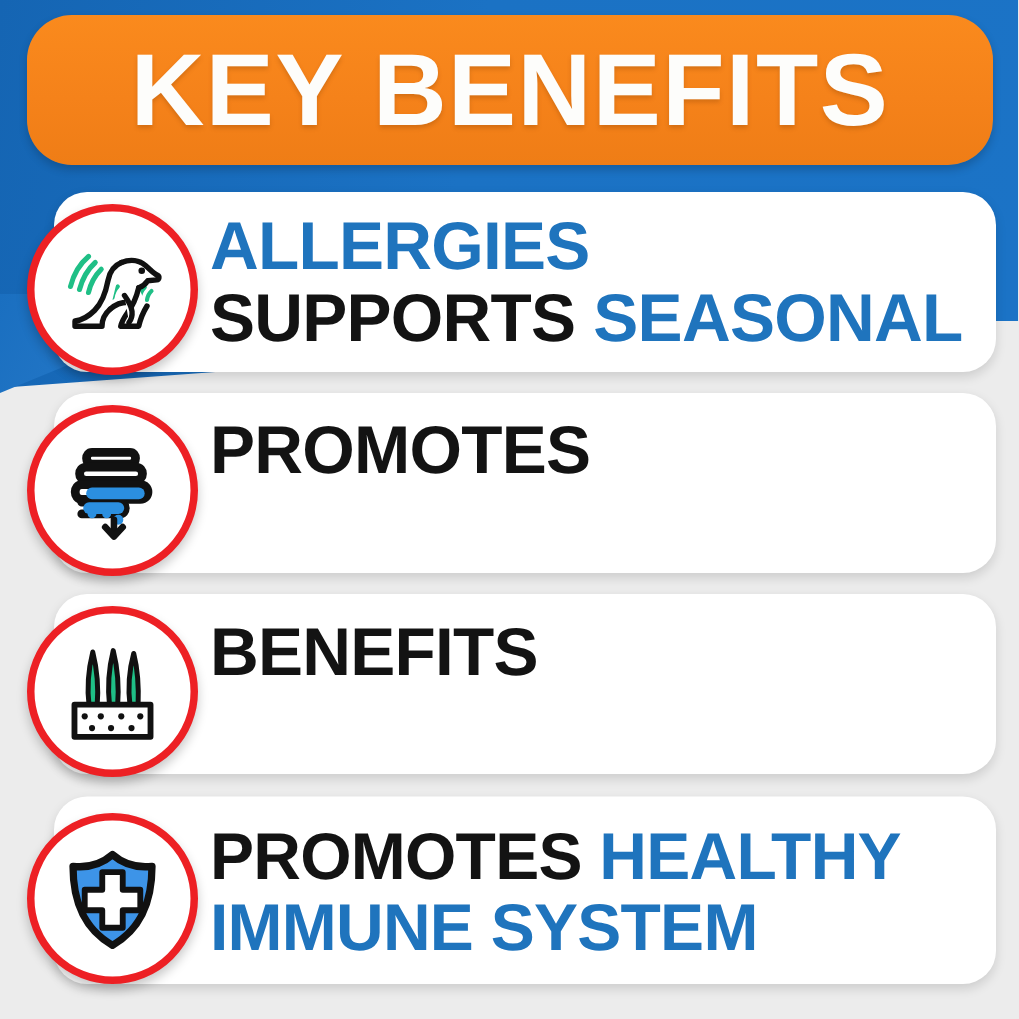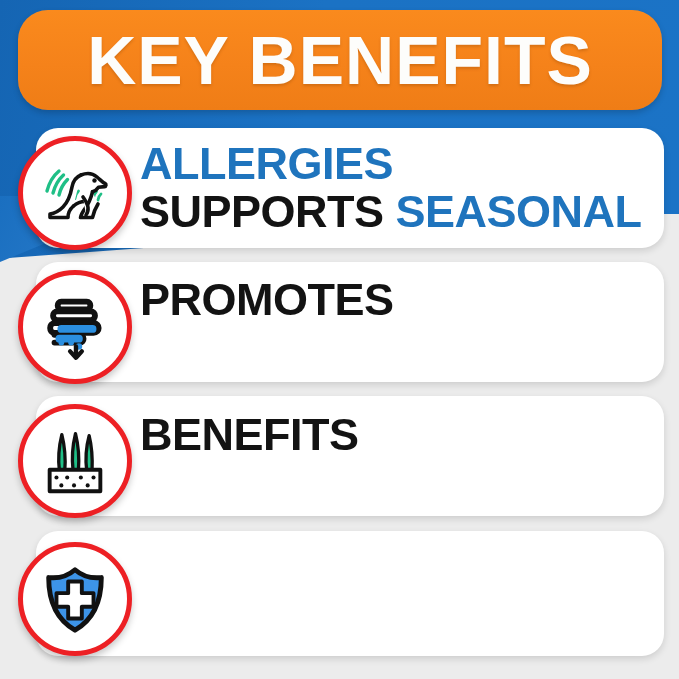--- a/index.html
+++ b/index.html
@@ -180,14 +180,23 @@
     </span>
   </div>
 
   <div class="card card-r4"></div>
   <div class="icon-badge ib-r4">
     <svg width="78" height="78" viewBox="0 0 80 80">
       <path d="M40 10 C48 17 58 19 67 18 C67 40 61 60 40 72 C19 60 13 40 13 18 C22 19 32 17 40 10 Z" fill="#3d94e8" stroke="#111111" stroke-width="5" stroke-linejoin="round"></path>
       <path d="M33 22 L47 22 L47 34 L59 34 L59 48 L47 48 L47 60 L33 60 L33 48 L21 48 L21 34 L33 34 Z" fill="#ffffff" stroke="#111111" stroke-width="4" stroke-linejoin="round"></path>
     </svg>
   </div>
+  <div class="card-text ct-r4">
+    <span class="ln">
+      <span class="t-black">PROMOTES</span>
+      <span class="t-blue">HEALTHY</span>
+    </span>
+    <span class="ln">
+      <span class="t-blue">IMMUNE SYSTEM</span>
+    </span>
+  </div>
 
 </div>
 
 </body></html>

